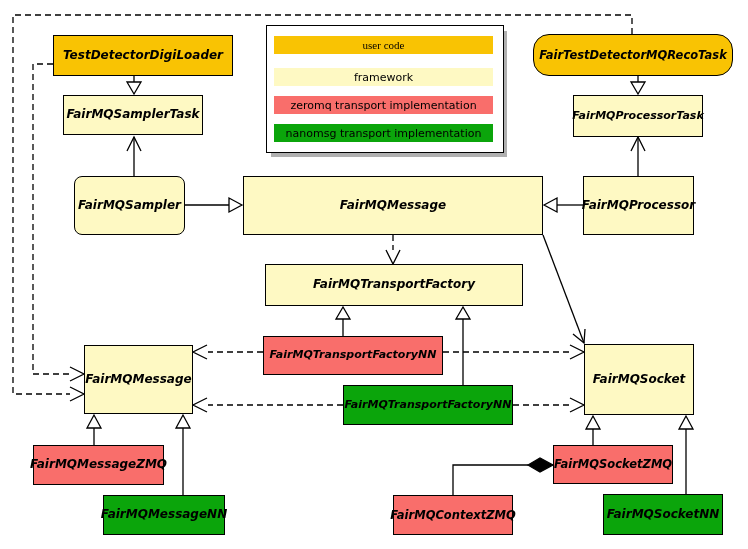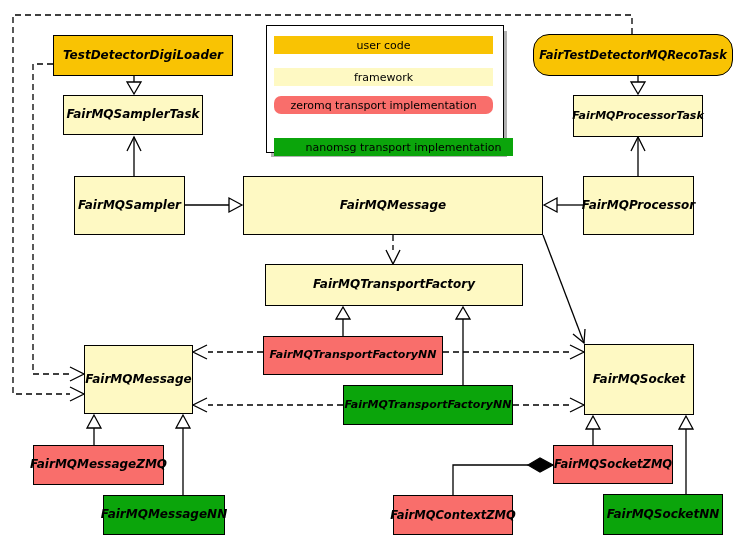--- a/index.html
+++ b/index.html
@@ -121,43 +121,43 @@
         <path d="M570,398 L584,405 L570,412"></path>
     </g>
 
     <g>
       <path d="M453,495 L453,465 L528,465"></path>
       <polygon points="528,465 540,458 553,465 540,472" fill="#000"></polygon>
     </g>
   </svg>
 
   <div class="legend">
-    <div class="legend-item c-user" style="top:10px;">
+    <div class="legend-item c-user" style="top:10px;font-family:Liberation Serif, serif;">
       <span>user code</span>
     </div>
     <div class="legend-item c-fw" style="top:42px;">
       <span>framework</span>
     </div>
-    <div class="legend-item c-zmq" style="top:70px;border-radius:7px;">
+    <div class="legend-item c-zmq" style="top:70px;">
       <span>zeromq transport implementation</span>
     </div>
-    <div class="legend-item c-nn" style="top:112px;padding-left:20px;">
+    <div class="legend-item c-nn" style="top:98px;">
       <span>nanomsg transport implementation</span>
     </div>
   </div>
 
   <div class="node c-user" style="left:53px;top:35px;width:180px;height:41px;">TestDetectorDigiLoader</div>
 
   <div class="node c-user fs115" style="left:533px;top:34px;width:200px;height:42px;border-radius:16px;">FairTestDetectorMQRecoTask</div>
 
   <div class="node c-fw abstract" style="left:63px;top:95px;width:140px;height:40px;">FairMQSamplerTask</div>
 
   <div class="node c-fw abstract fs11" style="left:573px;top:95px;width:130px;height:42px;">FairMQProcessorTask</div>
 
-  <div class="node c-fw" style="left:74px;top:176px;width:111px;height:59px;">FairMQSampler</div>
+  <div class="node c-fw" style="left:74px;top:176px;width:111px;height:59px;border-radius:8px;">FairMQSampler</div>
 
   <div class="node c-fw" style="left:243px;top:176px;width:300px;height:59px;">FairMQMessage</div>
 
   <div class="node c-fw" style="left:583px;top:176px;width:111px;height:59px;">FairMQProcessor</div>
 
   <div class="node c-fw abstract" style="left:265px;top:264px;width:258px;height:42px;">FairMQTransportFactory</div>
 
   <div class="node c-zmq fs11" style="left:263px;top:336px;width:180px;height:39px;">FairMQTransportFactoryNN</div>
 
   <div class="node c-nn fs11" style="left:343px;top:385px;width:170px;height:40px;">FairMQTransportFactoryNN</div>

